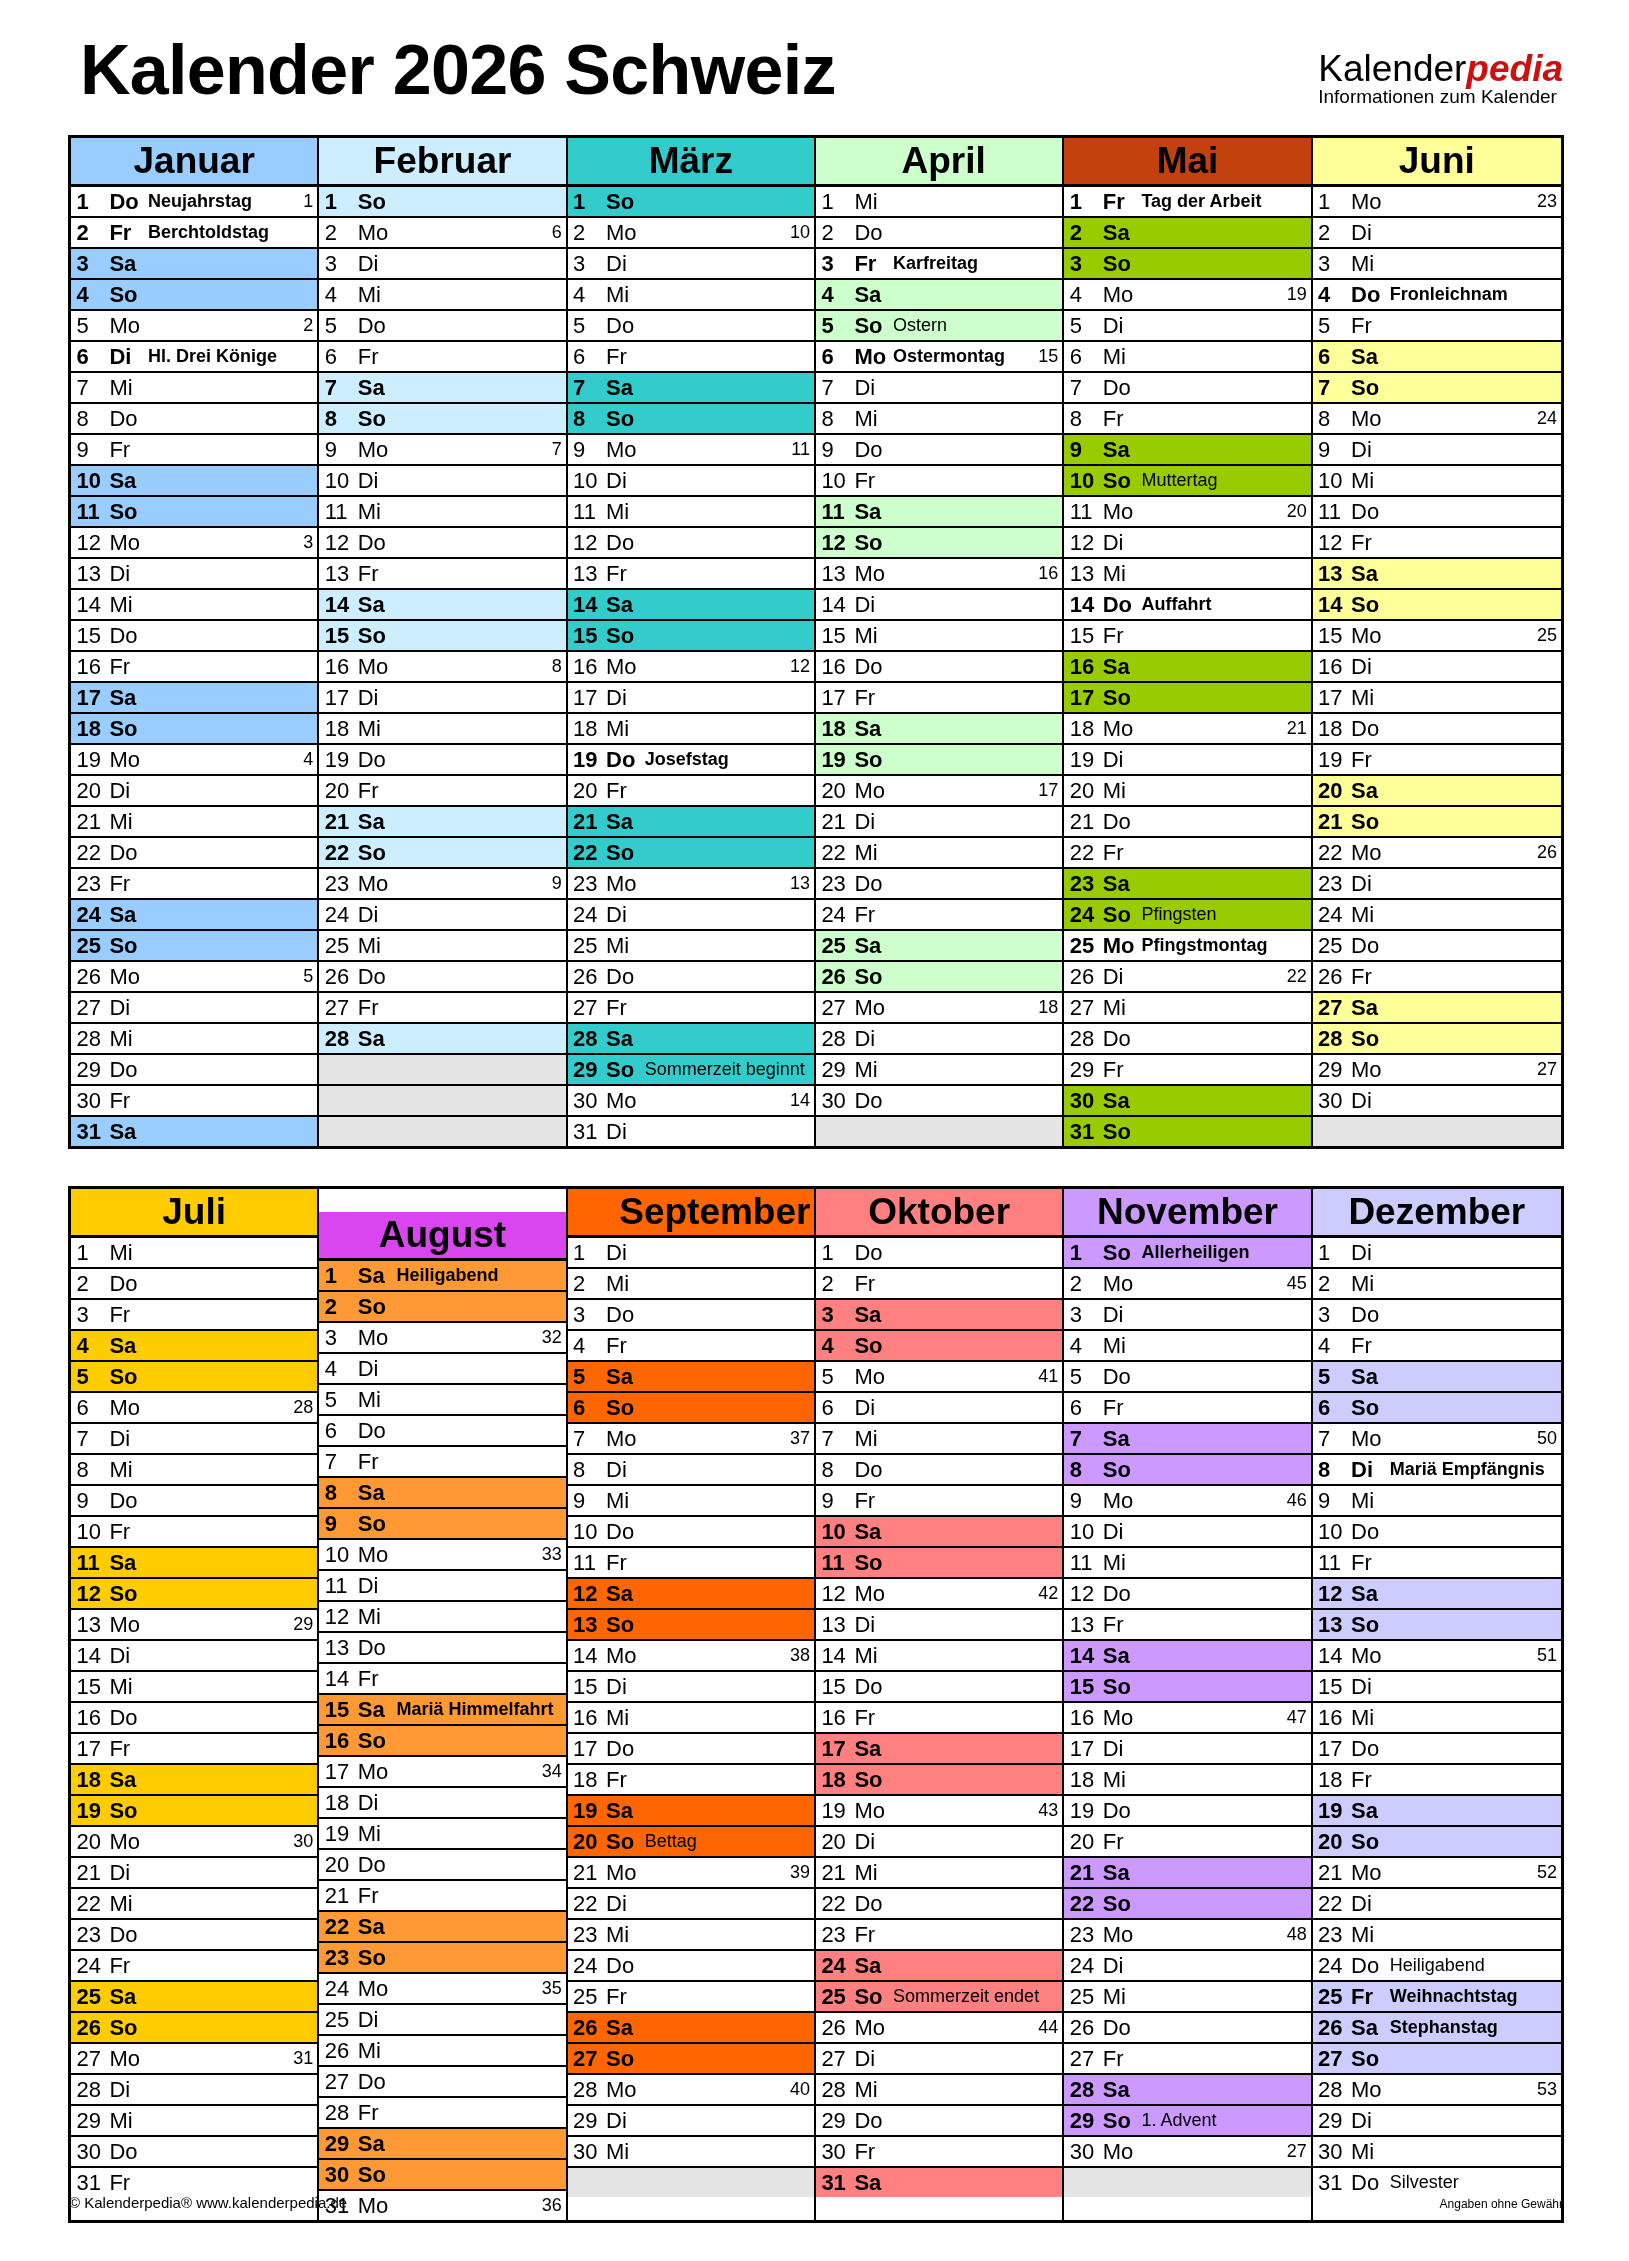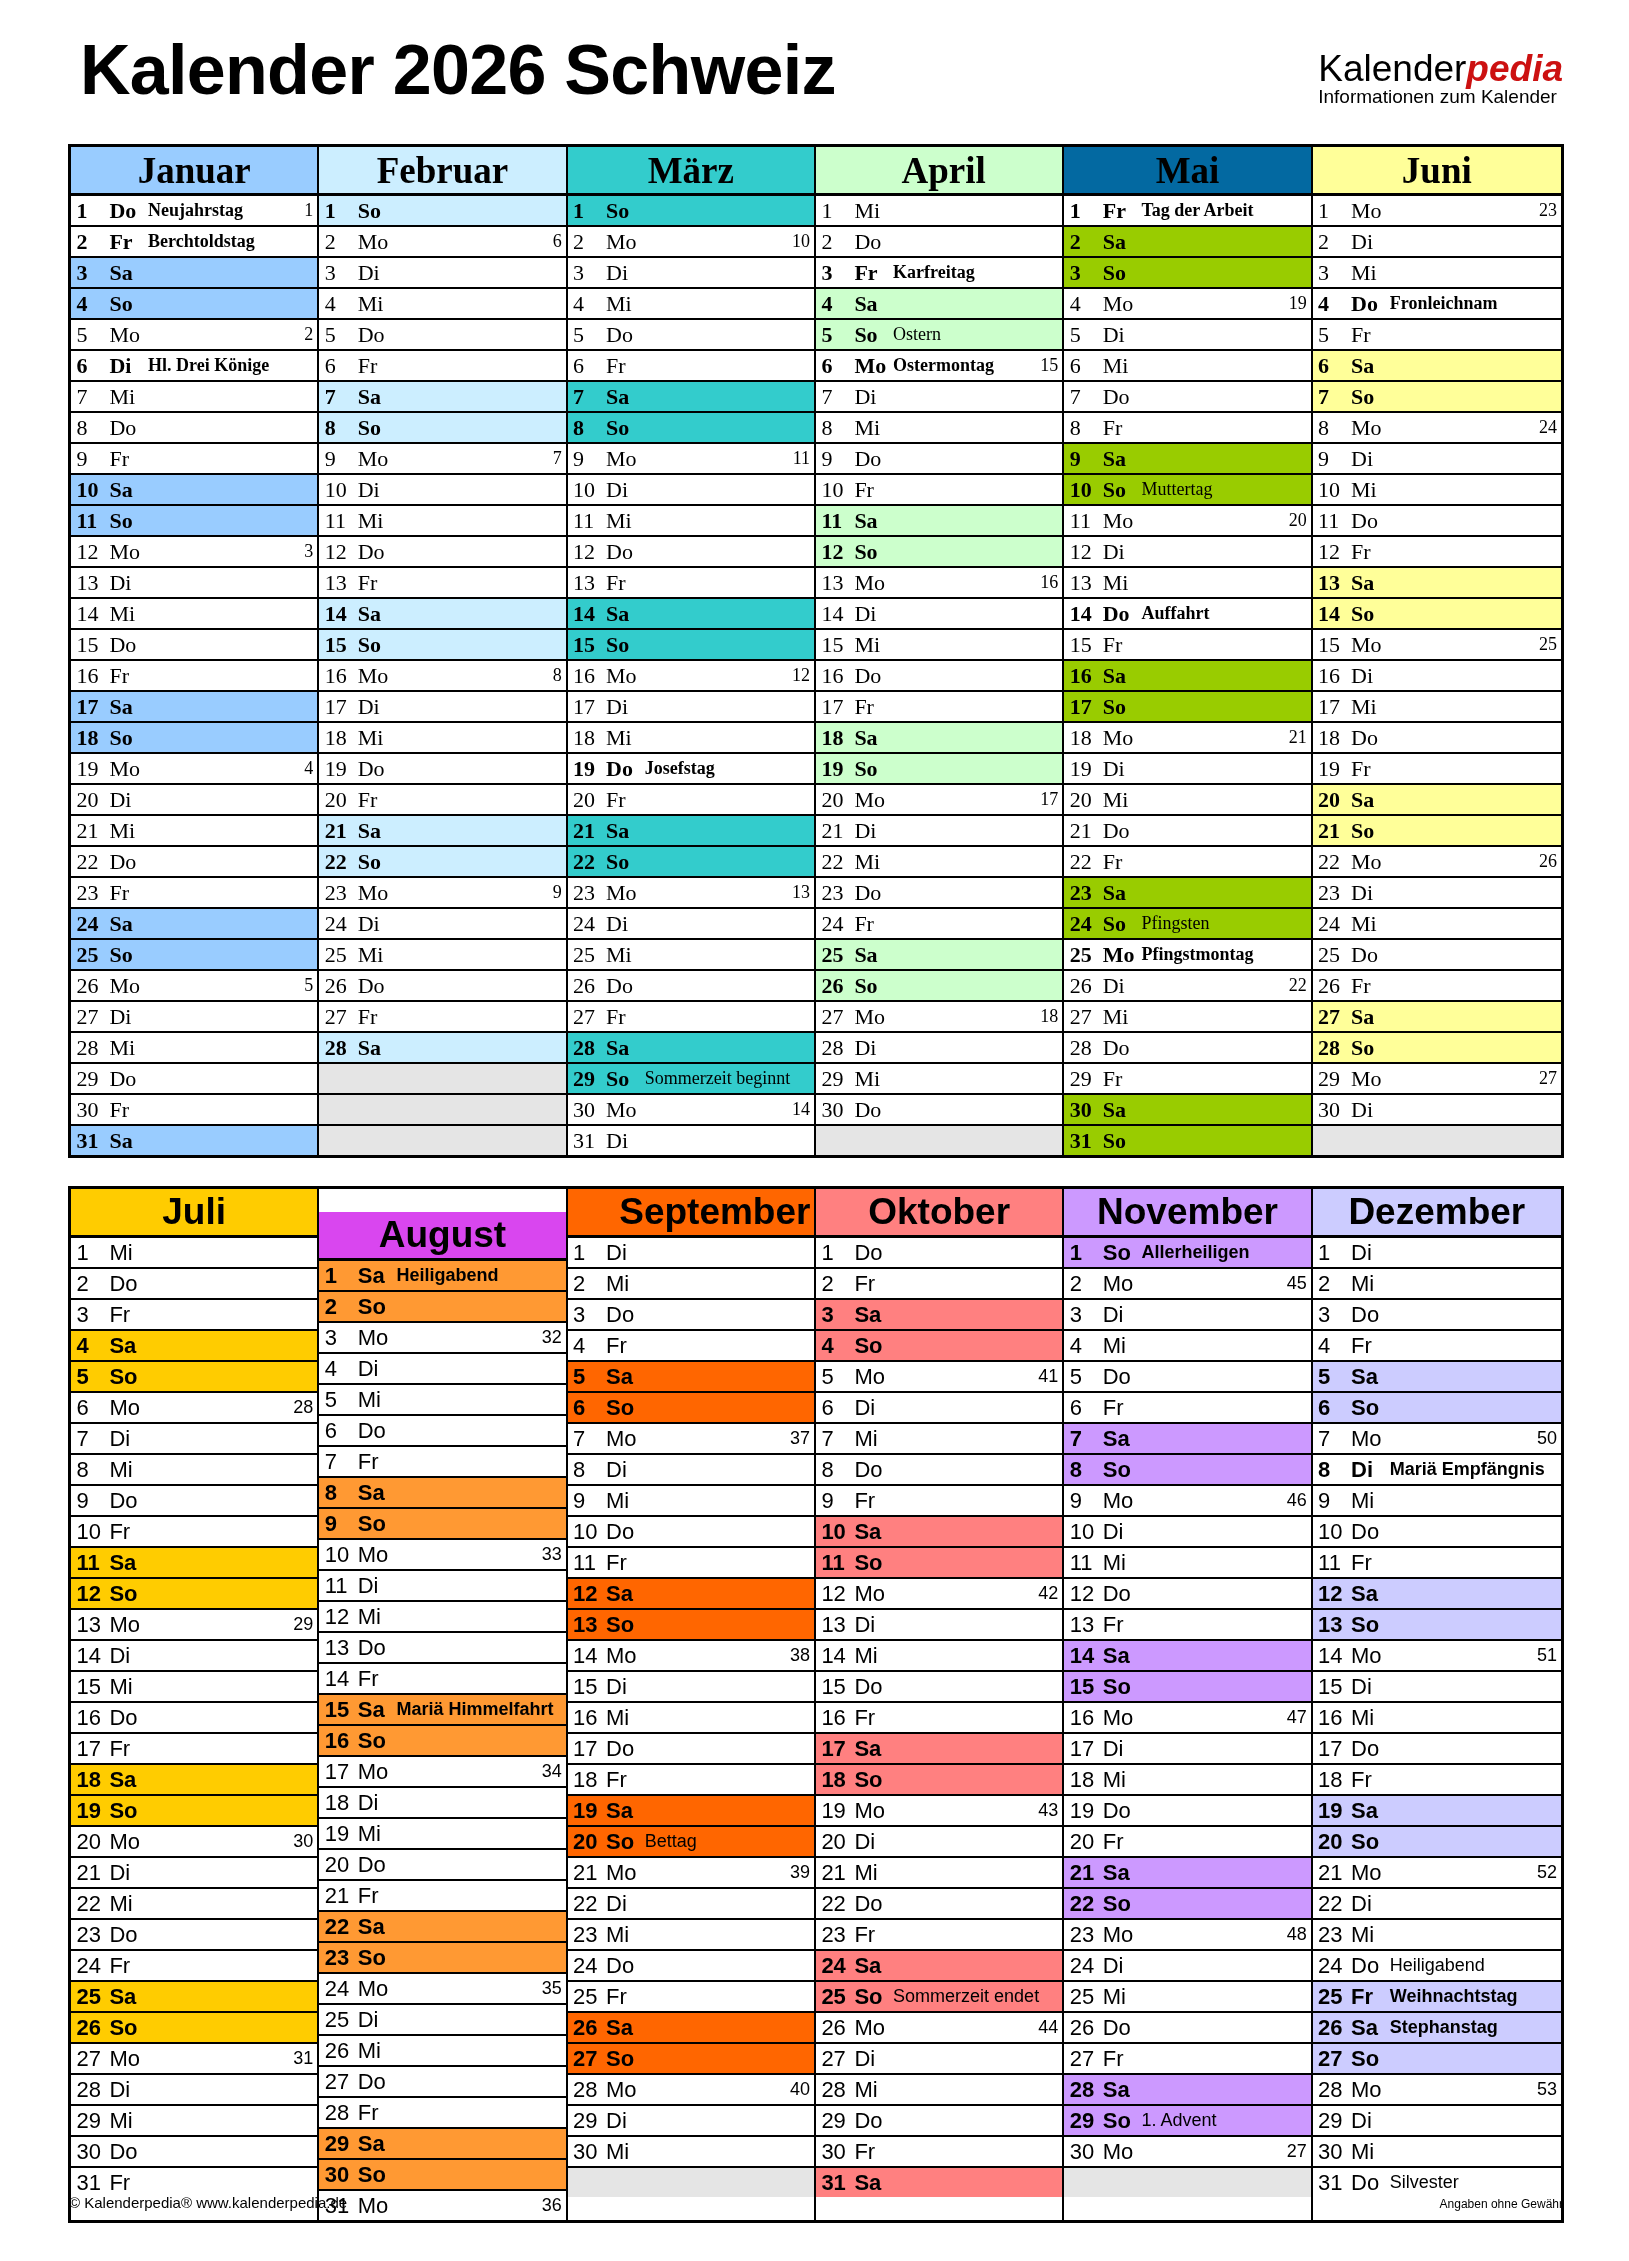--- a/index.html
+++ b/index.html
@@ -3,21 +3,21 @@
 <meta charset="utf-8">
 <style>
   html,body{margin:0;padding:0;background:#fff;}
   body{width:1630px;height:2261px;position:relative;font-family:"Liberation Sans",sans-serif;color:#000;overflow:hidden;}
   .title{position:absolute;left:80px;top:35px;font-size:70px;font-weight:bold;letter-spacing:-0.7px;line-height:1;}
   .logo{position:absolute;right:67px;top:50px;text-align:left;}
   .logo .brand{font-size:37px;line-height:1;}
   .logo .brand .pedia{color:#cc1111;font-weight:bold;font-style:italic;}
   .logo .sub{font-size:19px;line-height:1.1;}
   .cal{position:absolute;left:68px;width:1496px;border:3.3px solid #000;display:grid;grid-template-columns:repeat(6,1fr);box-sizing:border-box;background:#fff;}
-  .cal.top{top:144px;font-family:Liberation Serif, serif;}
+  .cal.top{top:135px;}
   .cal.bottom{top:1186px;}
   .col{display:flex;flex-direction:column;border-right:2px solid #000;}
   .col:last-child{border-right:none;}
   .mhead{height:46px;display:flex;align-items:center;justify-content:center;font-weight:bold;font-size:37px;border-bottom:3.3px solid #000;}
   .cell{height:29px;border-bottom:2px solid #000;display:flex;align-items:center;position:relative;font-size:22px;white-space:nowrap;overflow:hidden;box-sizing:content-box;}
   .cell:last-child{border-bottom:none;}
   .cell .d{width:33px;padding-left:5.4px;text-align:left;}
   .cell .wd{width:36px;}
   .cell .h{font-size:18px;margin-left:2.7px;}
   .cell .h.bold{font-weight:bold;}
@@ -553,21 +553,21 @@
         <span class="d">29</span>
         <span class="wd">Mi</span>
       </div>
       <div class="cell">
         <span class="d">30</span>
         <span class="wd">Do</span>
       </div>
       <div class="cell empty"></div>
     </div>
     <div class="col">
-      <div class="mhead" style="background: #0369a1;">Mai</div>
+      <div class="mhead" style="background: #c2410c;">Mai</div>
       <div class="cell hol">
         <span class="d">1</span>
         <span class="wd">Fr</span>
         <span class="h bold">Tag der Arbeit</span>
       </div>
       <div class="cell we" style="background: rgb(153, 204, 0);">
         <span class="d">2</span>
         <span class="wd">Sa</span>
       </div>
       <div class="cell we" style="background: rgb(153, 204, 0);">

